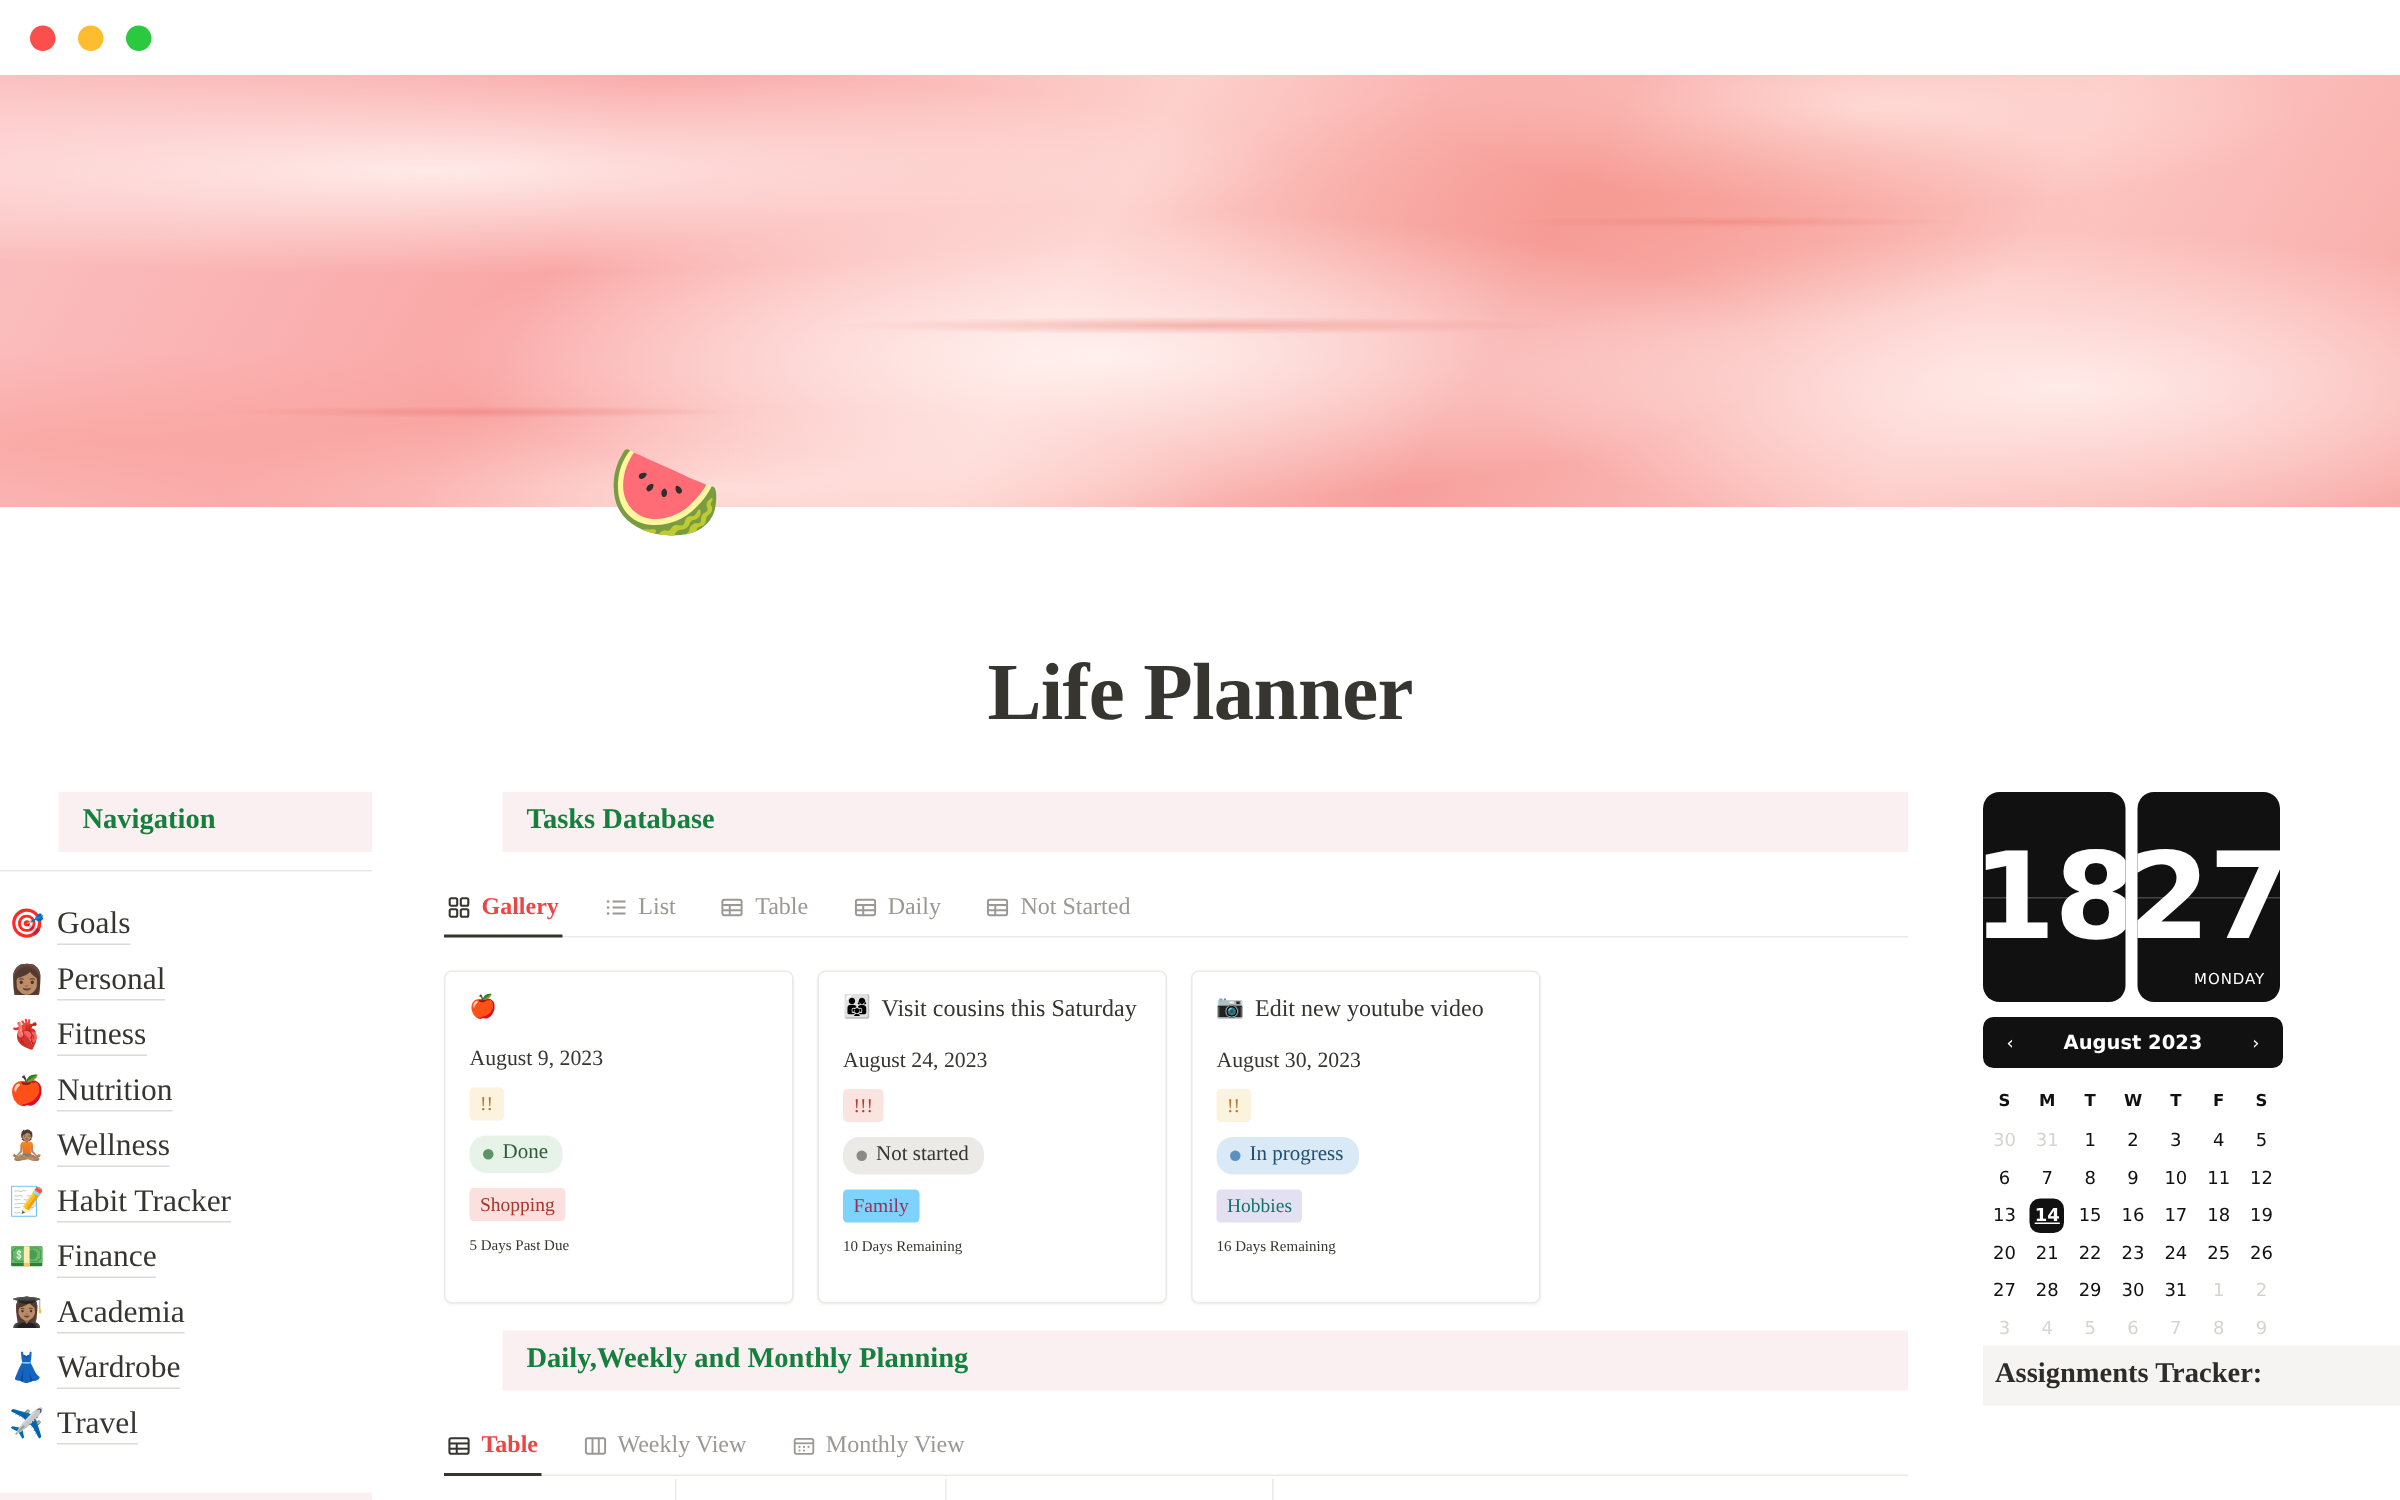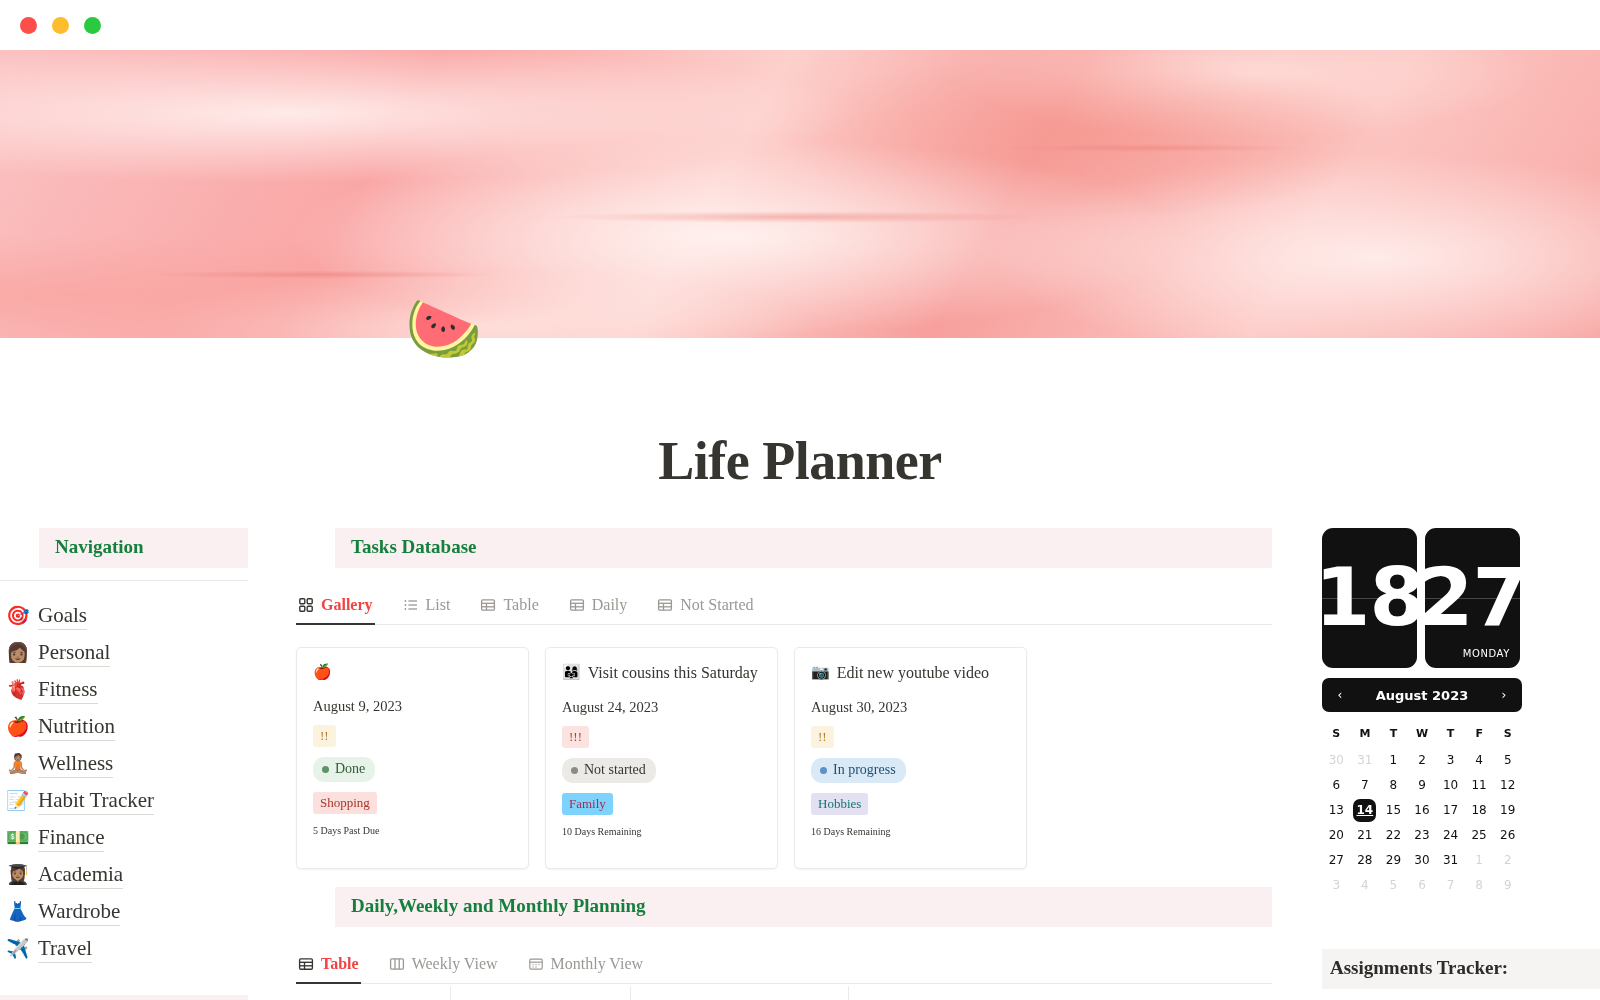--- a/index.html
+++ b/index.html
@@ -244,21 +244,20 @@
     width: 23px; height: 23px; line-height: 23px;
     border-radius: 7px;
   }
   .mcal-day.today .pip { background: #111; color: #fff; font-weight: 700; text-decoration: underline; }
 
   .assign-head {
     background: #f6f4f2;
     font-size: 19px; font-weight: 700;
     color: #2f2b28;
     padding: 8px 8px 10px 8px;
-    margin-top: 52px;
   }
 </style>
 </head>
 <body>
 
 <div class="titlebar">
   <div class="lights">
     <div class="light red"></div>
     <div class="light yellow"></div>
     <div class="light green"></div>

